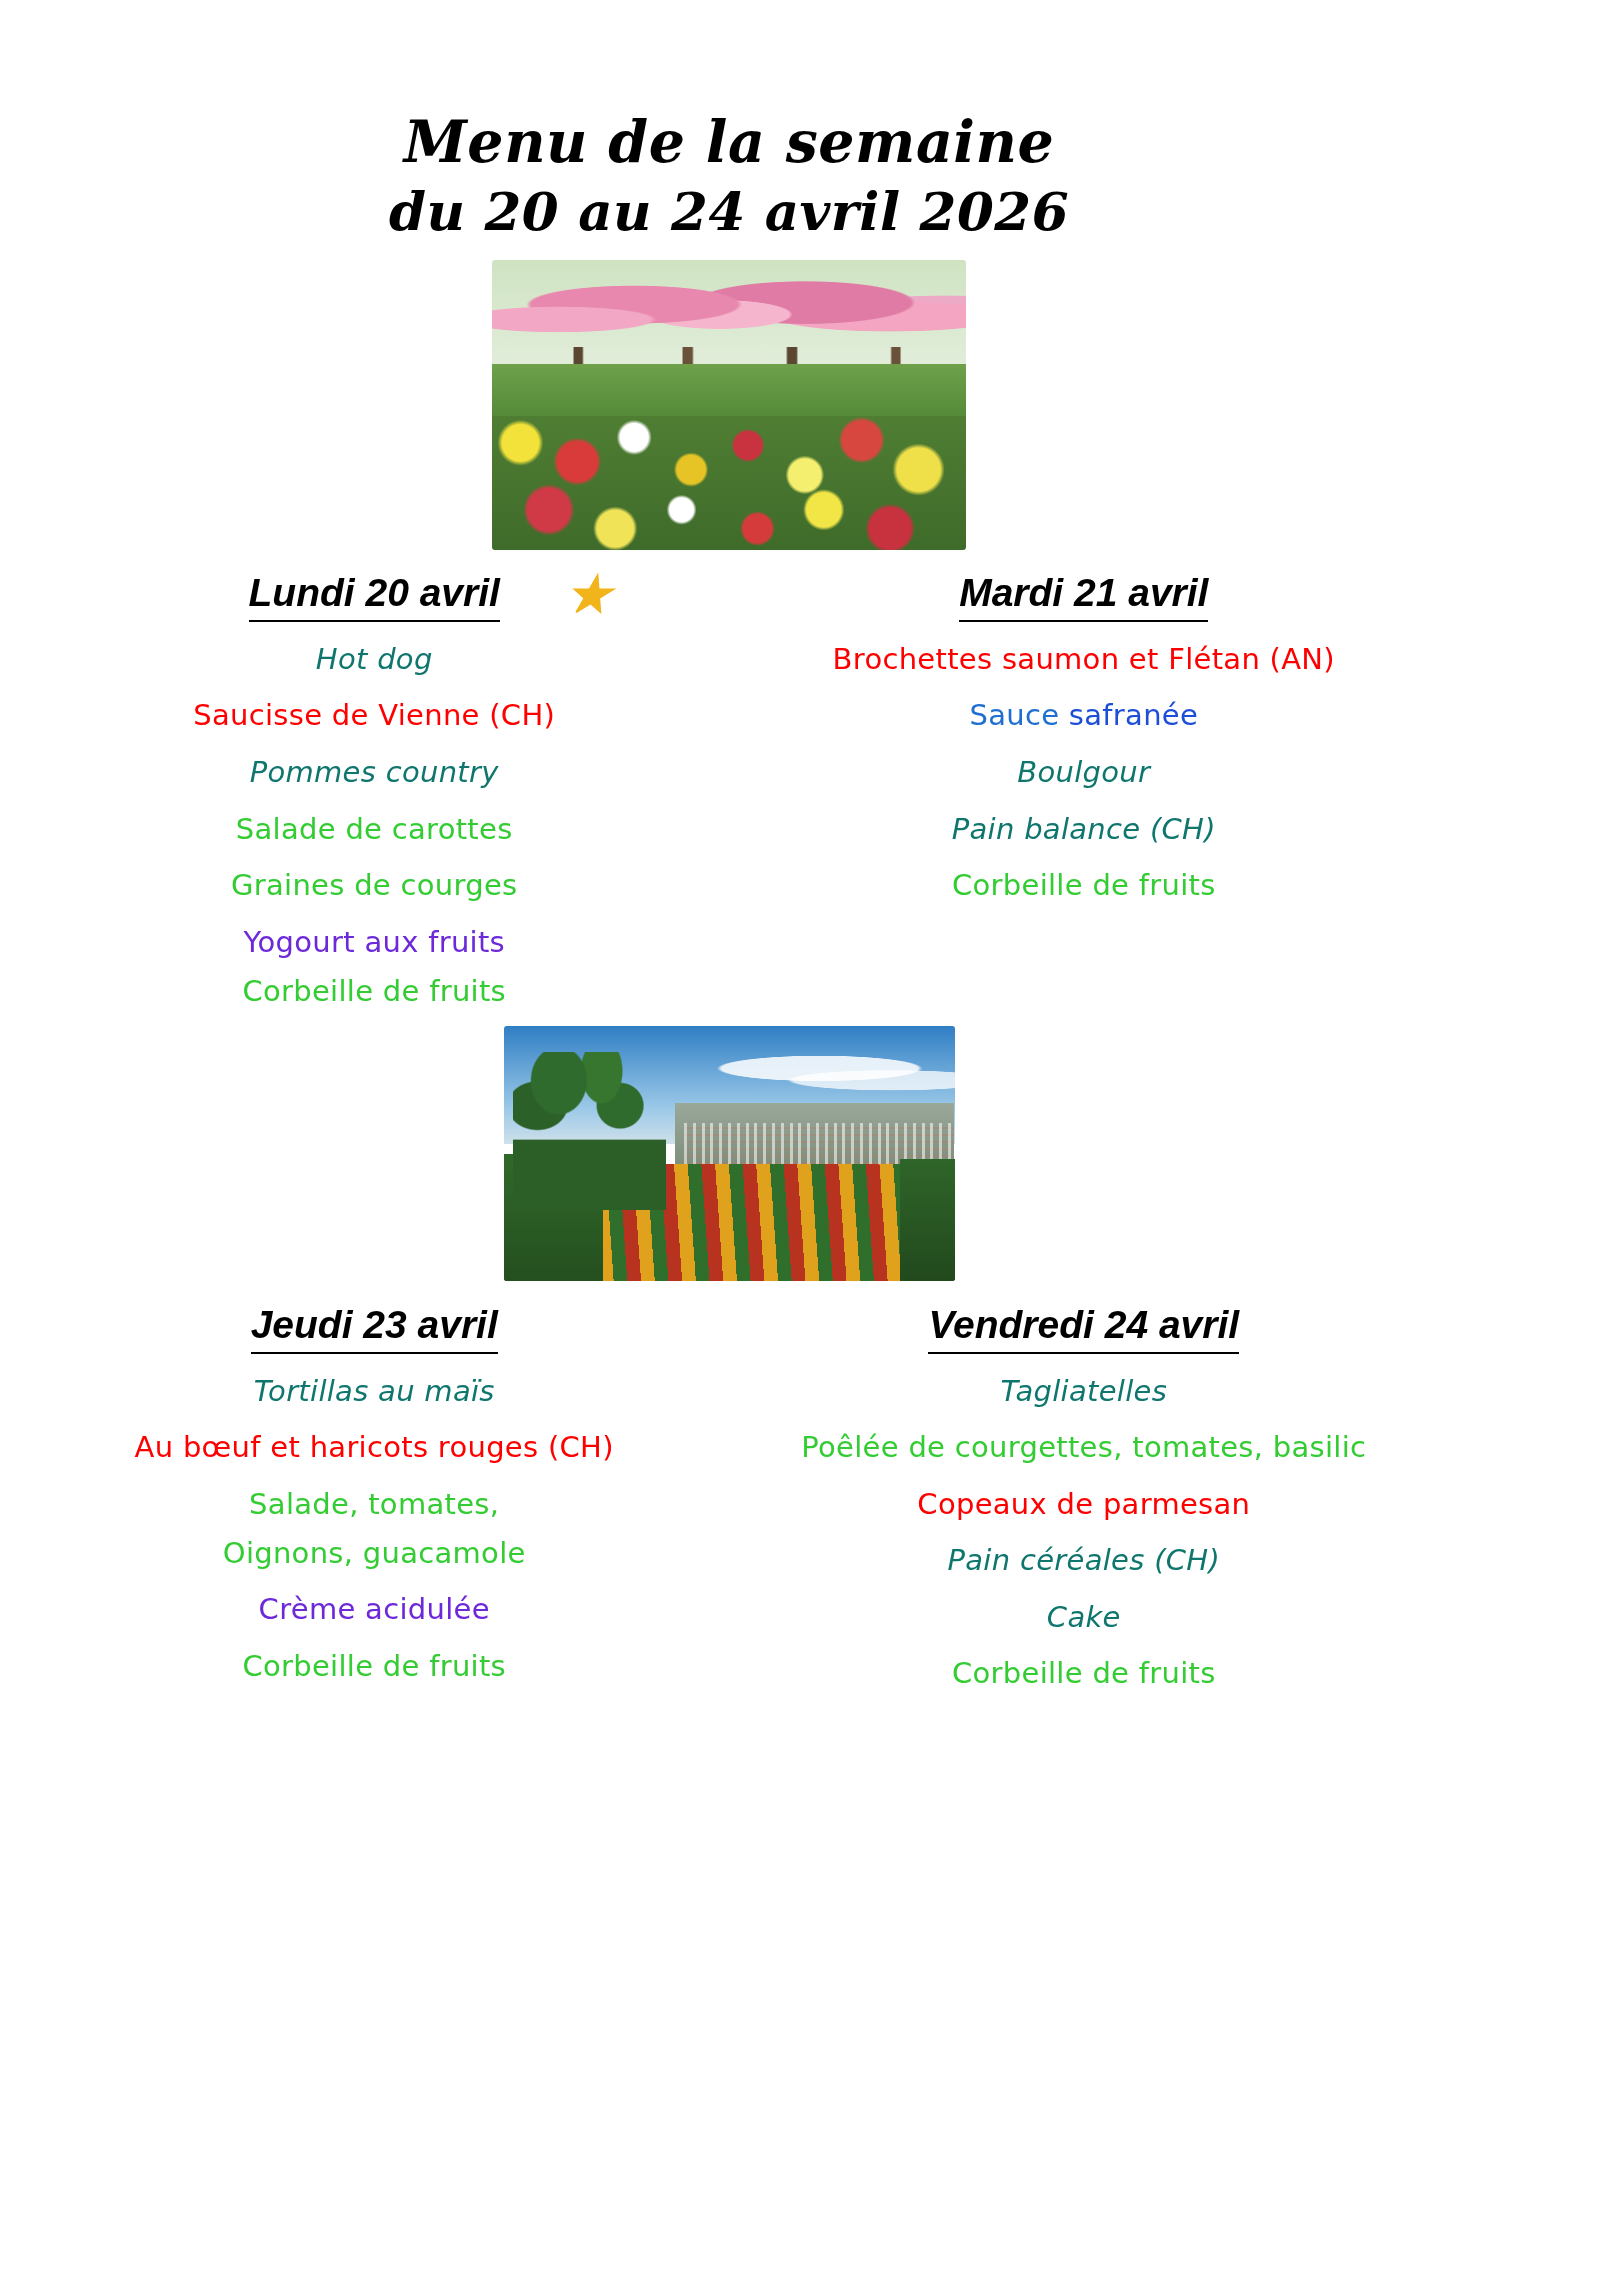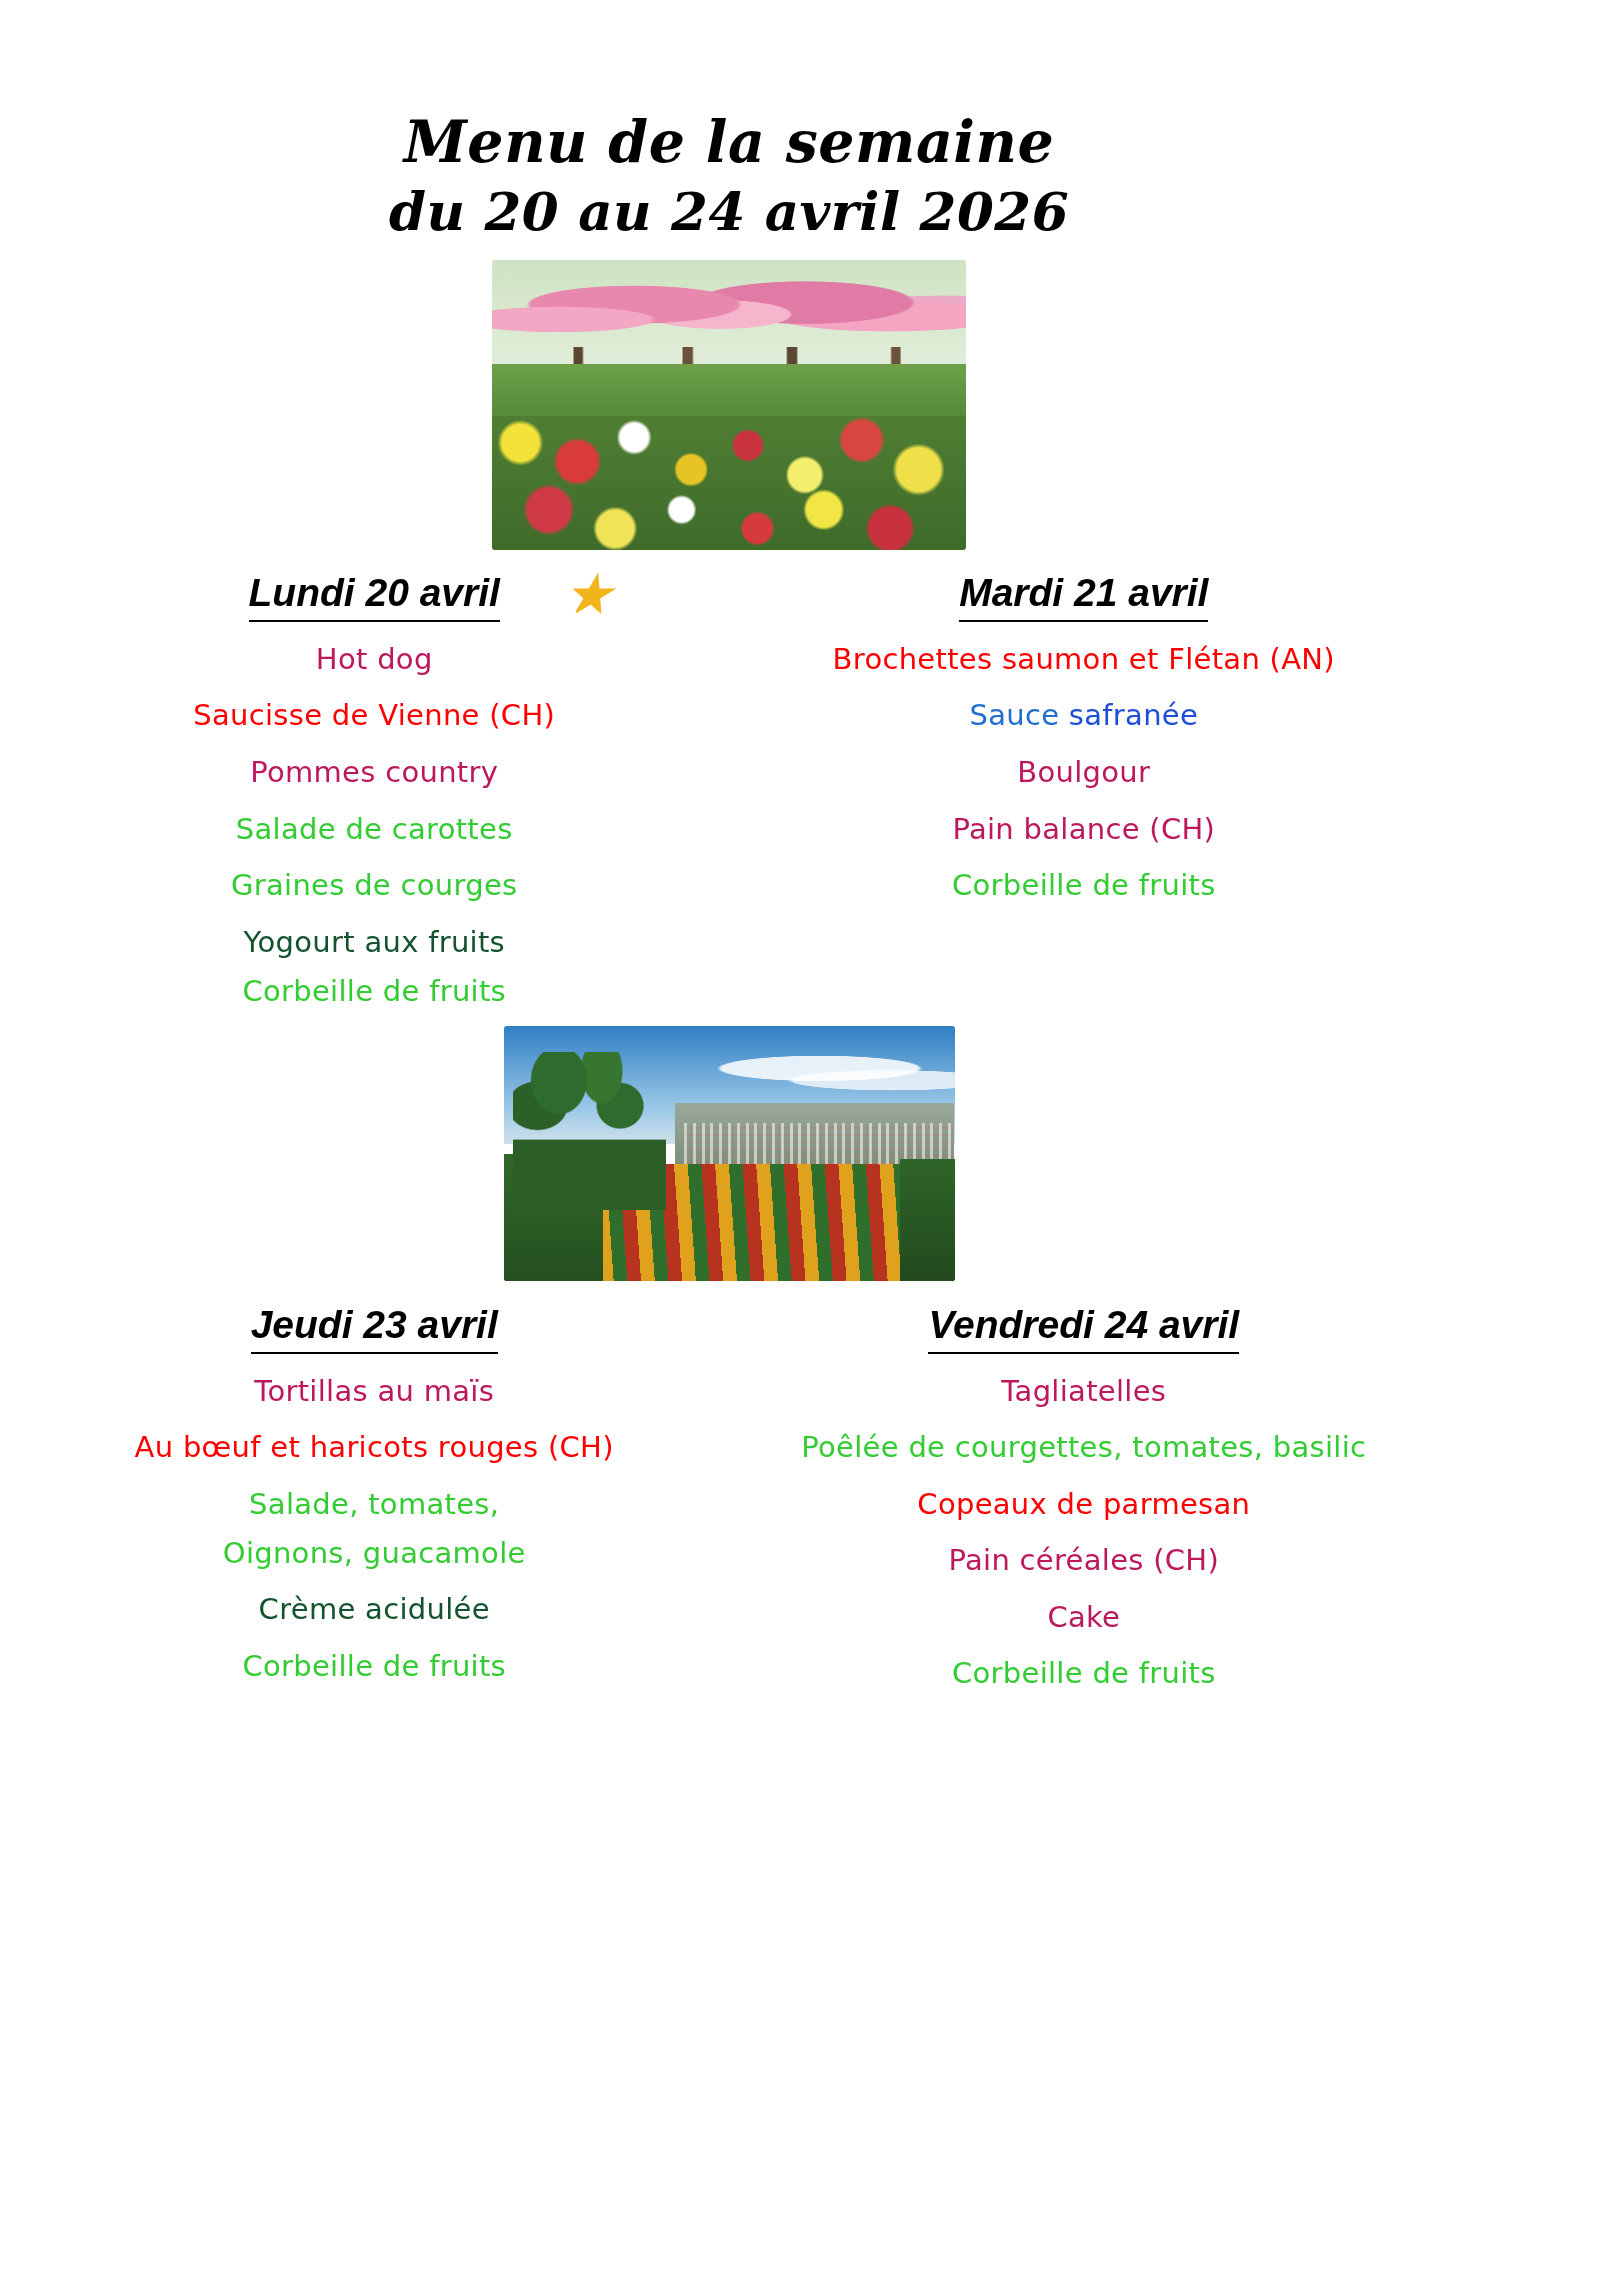--- a/index.html
+++ b/index.html
@@ -204,24 +204,24 @@
   }
   .dish {
     font-family: "DejaVu Sans", sans-serif;
     font-size: 29px;
     line-height: 39px;
     margin: 17.6px 0 0 0;
     letter-spacing: 0.3px;
   }
   .tight { margin-top: 9.8px; }
 
-  .c-brown { color: #be185d; }
+  .c-brown { color: #0f766e; font-style: italic; }
   .c-red   { color: #ff0000; }
   .c-green { color: #33cc33; }
-  .c-blue  { color: #14532d; }
+  .c-blue  { color: #6d28d9; }
   .c-mixed-sauce .w1 { color: #1f6fd0; }
   .c-mixed-sauce .w2 { color: #1d4ed8; }
 </style>
 </head>
 <body>
 
 <div class="page">
 
   <div class="title-block">
     <div class="title-line title-line-1">Menu de la semaine</div>

